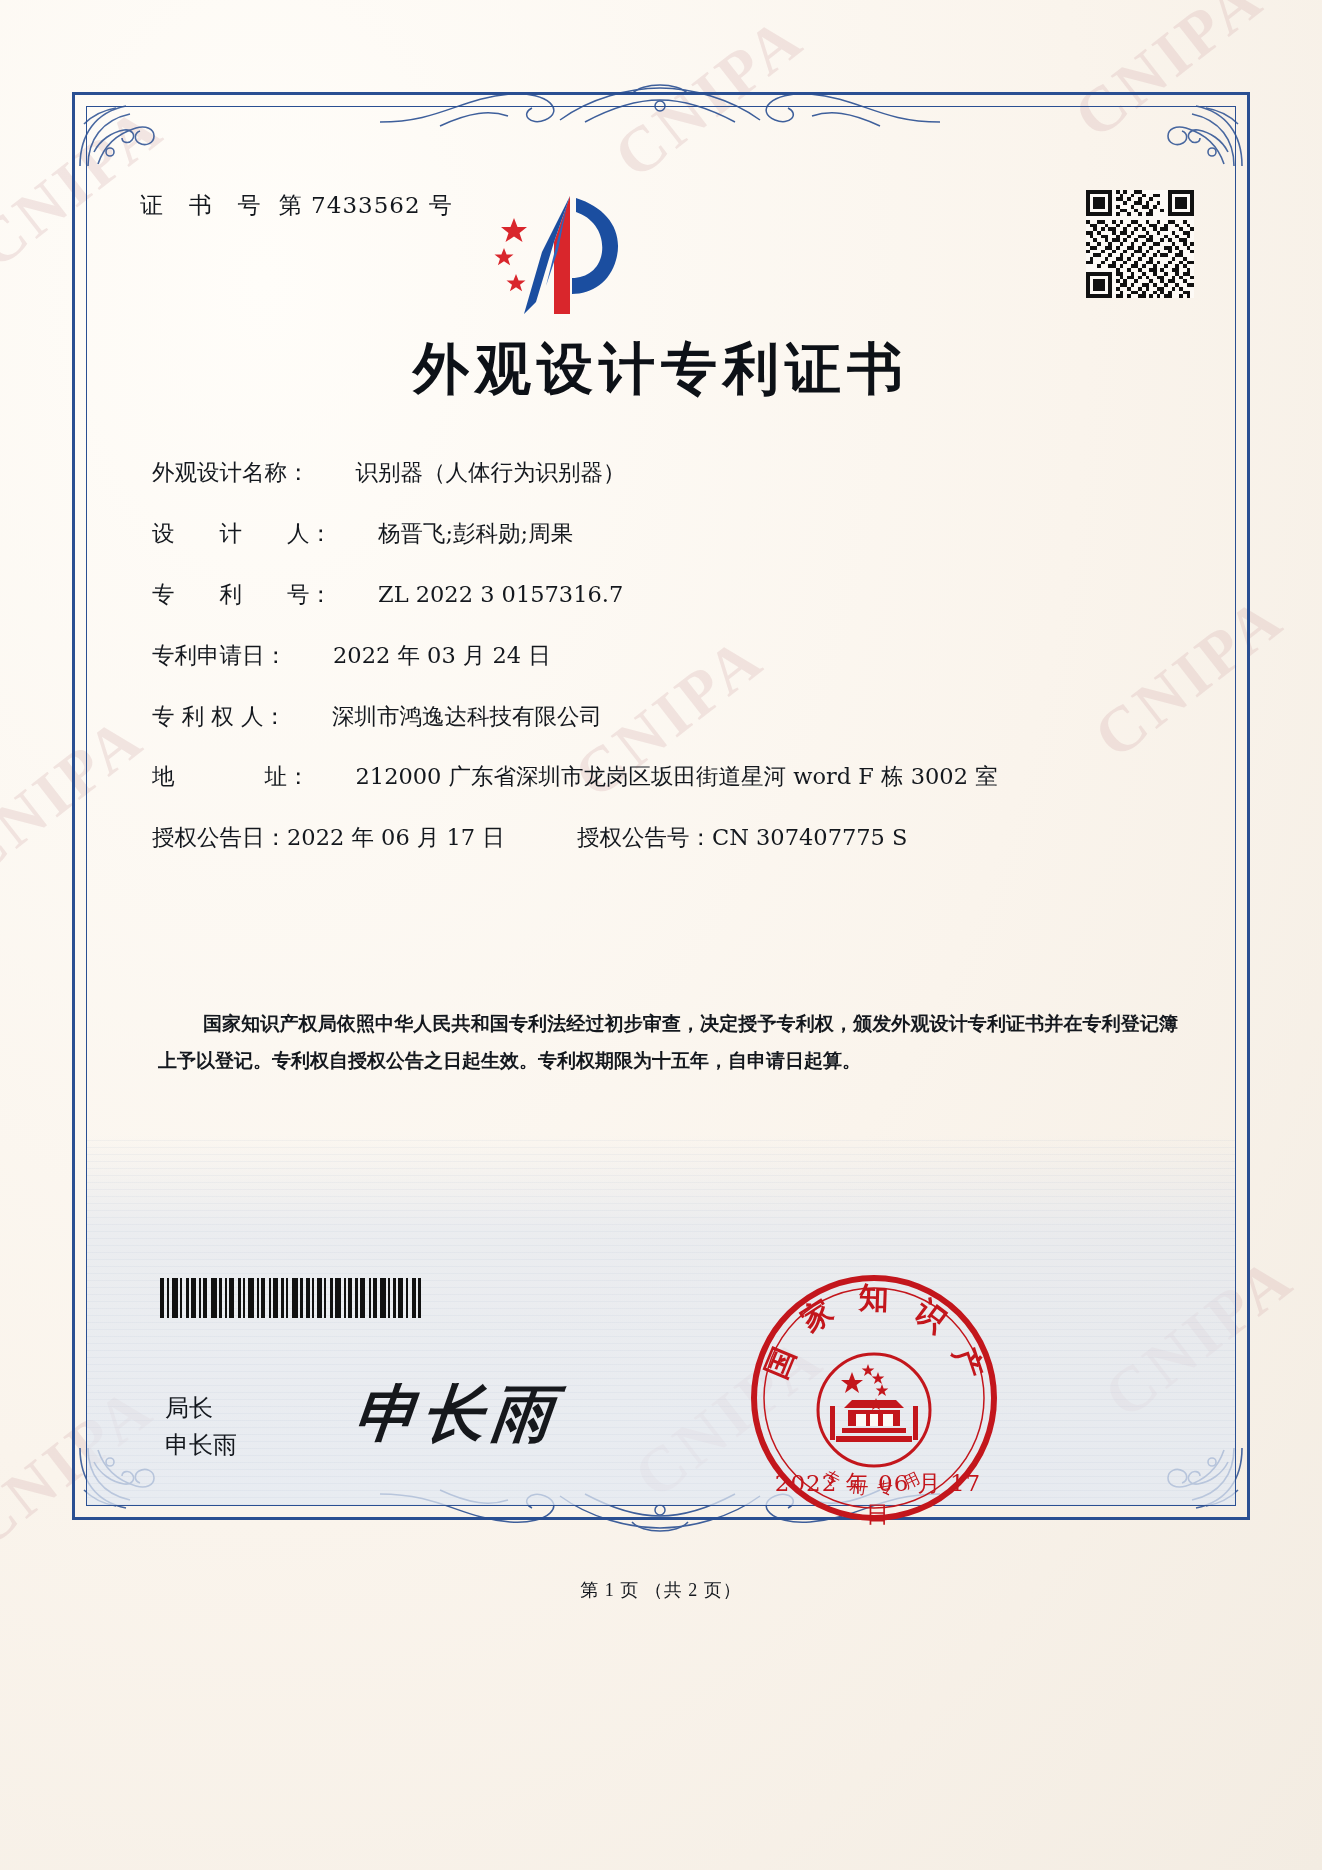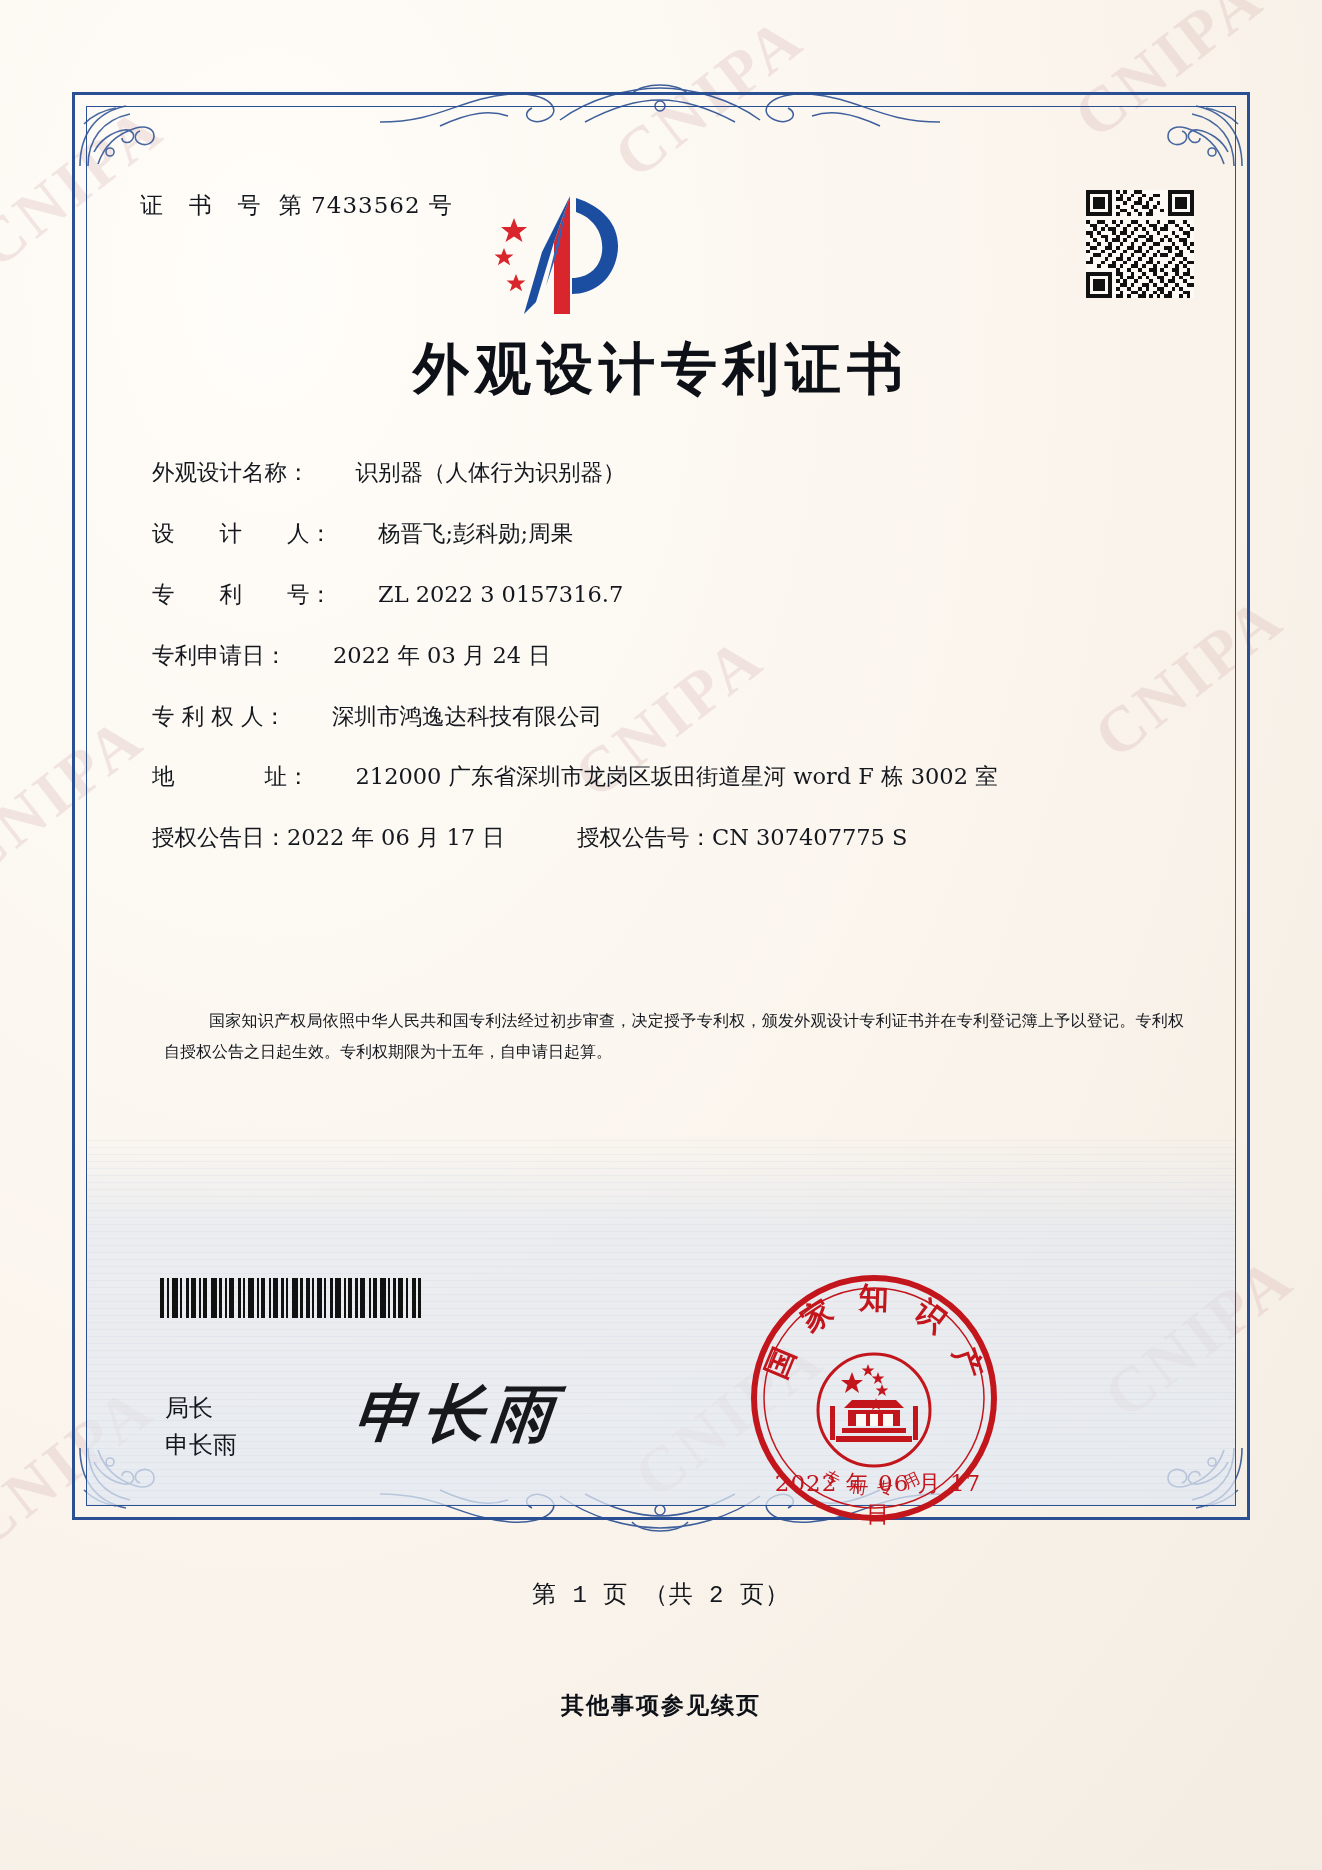--- a/index.html
+++ b/index.html
@@ -183,28 +183,29 @@
   .fvalue {
     flex: 1 1 auto;
     padding-left: 2px;
   }
   .pubdate-wrap { display: flex; width: 100%; }
   .pubdate-left { flex: 0 0 425px; display: flex; }
   .pubdate-right { display: flex; }
 
   .paras {
     position: absolute;
-    left: 164px;
+    left: 158px;
     top: 1005px;
     width: 1020px;
-    font-size: 16px;
+    font-size: 19px;
     line-height: 1.95;
     color: #14181e;
     font-family: "DejaVu Serif", serif;
     text-align: justify;
+    font-weight: bold;
   }
   .paras p {
     margin: 0 0 6px 0;
     text-indent: 45px;
   }
 
   
   .barcode {
     position: absolute;
     left: 160px;
@@ -262,23 +263,23 @@
     font-family: "DejaVu Serif", serif;
     letter-spacing: 1px;
   }
 
   .page-num {
     position: absolute;
     left: 0;
     right: 0;
     top: 1578px;
     text-align: center;
-    font-size: 24px;
+    font-size: 18px;
     color: #14181e;
-    font-family: Liberation Mono, monospace;
+    font-family: Liberation Serif, serif;
     letter-spacing: 1px;
   }
   .footnote {
     position: absolute;
     left: 0;
     right: 0;
     top: 1690px;
     text-align: center;
     font-size: 23px;
     color: #0d1117;
@@ -787,15 +788,14 @@
         <rect x="39" y="-6" width="5" height="34"></rect>
       </g>
     </g>
     <text font-family="'DejaVu Serif', serif" font-size="16" fill="#c3161c" letter-spacing="4">
       <textPath href="#sealArcB" startOffset="32%">专 利 专 用</textPath>
     </text>
   </svg>
   <div class="seal-date">2022 年 06 月 17 日</div>
 
   <div class="page-num">第 1 页 （共 2 页）</div>
-  <div class="footnote">其他事项参见续页</div>
 
 </div>
 
 </body></html>

